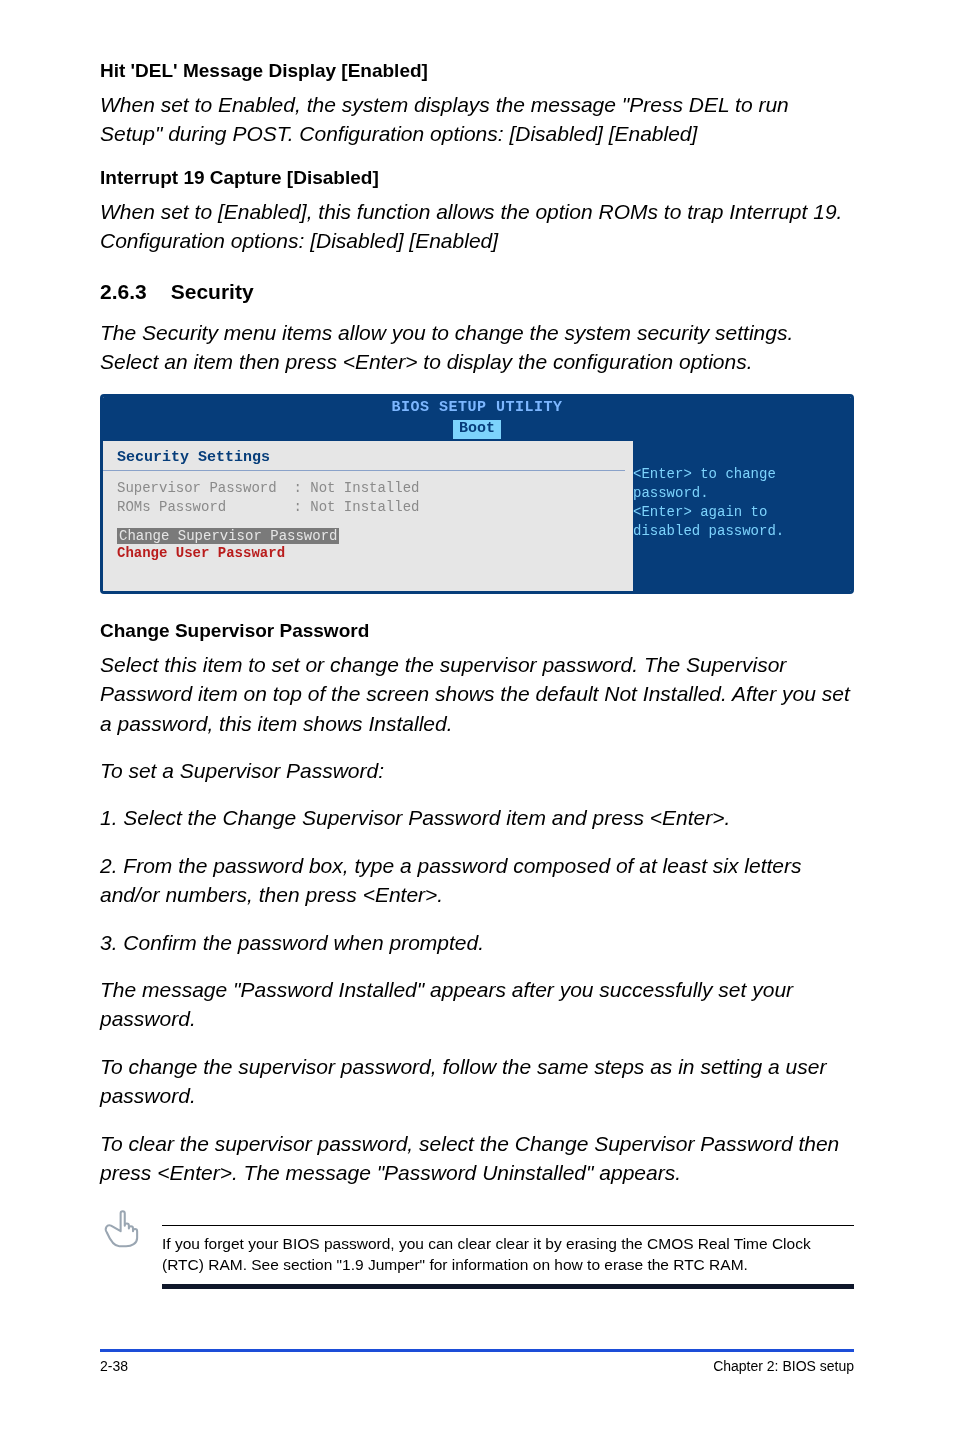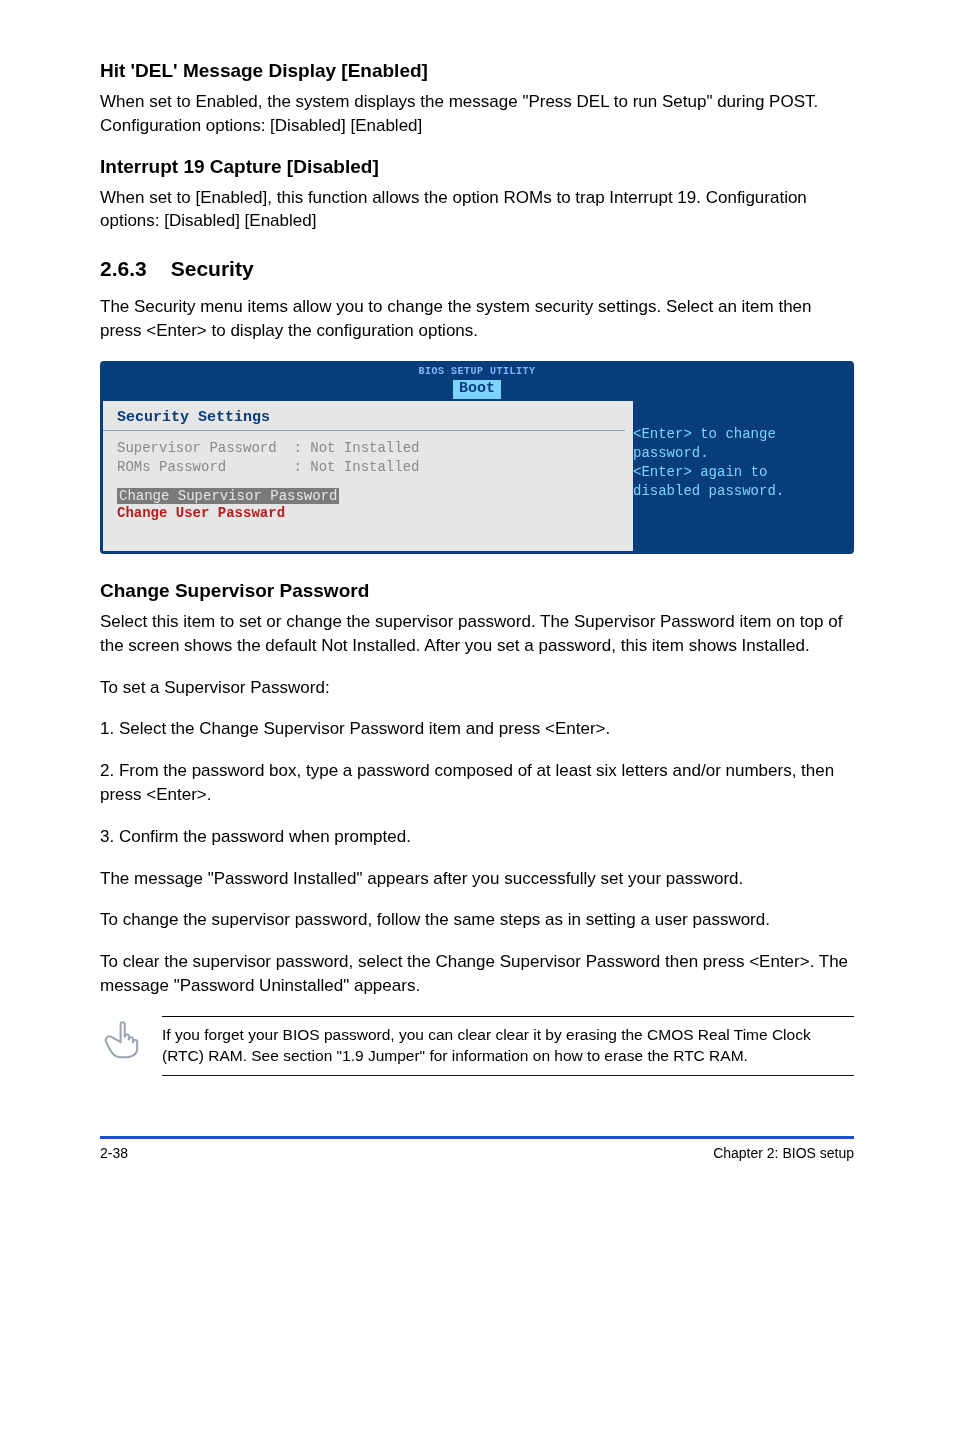--- a/index.html
+++ b/index.html
@@ -10,23 +10,24 @@
     margin: 0 auto;
     padding: 60px 100px 40px 100px;
     color: #000;
   }
   .h3 {
     font-size: 19px;
     font-weight: bold;
     margin-bottom: 8px;
   }
   .p {
-    font-size: 17px;
+    font-size: 21px;
     line-height: 1.4;
     margin-bottom: 18px;
+    font-style: italic;
   }
   .section-num-row {
     display: flex;
     align-items: baseline;
     margin: 24px 0 14px 0;
   }
   .section-num {
     font-size: 21px;
     font-weight: bold;
     margin-right: 24px;
@@ -45,21 +46,21 @@
     font-family: "Courier New", monospace;
   }
   .bios-titlebar {
     background: #063d7a;
     text-align: center;
     padding: 2px 0;
     line-height: 1.25;
   }
   .bios-titlebar .t1 {
     color: #7db7ff;
-    font-size: 10px;
+    font-size: 15px;
     font-weight: bold;
     letter-spacing: 0.5px;
   }
   .bios-titlebar .t2 {
     display: inline-block;
     background: #7dd3fc;
     color: #063d7a;
     font-weight: bold;
     font-size: 15px;
     padding: 0 6px;
@@ -117,24 +118,25 @@
     display: flex;
     align-items: flex-start;
     gap: 18px;
     margin-top: 10px;
     margin-bottom: 60px;
   }
   .note-icon svg { width: 44px; height: 44px; }
   .note-text {
     flex: 1;
     border-top: 1px solid #000;
-    border-bottom: 1px solid #0f172a;
+    border-bottom: 5px solid #0f172a;
     padding: 8px 0;
     font-size: 15.5px;
     line-height: 1.35;
+    margin-top: 20px;
   }
 
   
   .footer {
     display: flex;
     justify-content: space-between;
     border-top: 3px solid #1d4ed8;
     padding-top: 6px;
     font-size: 14px;
   }

